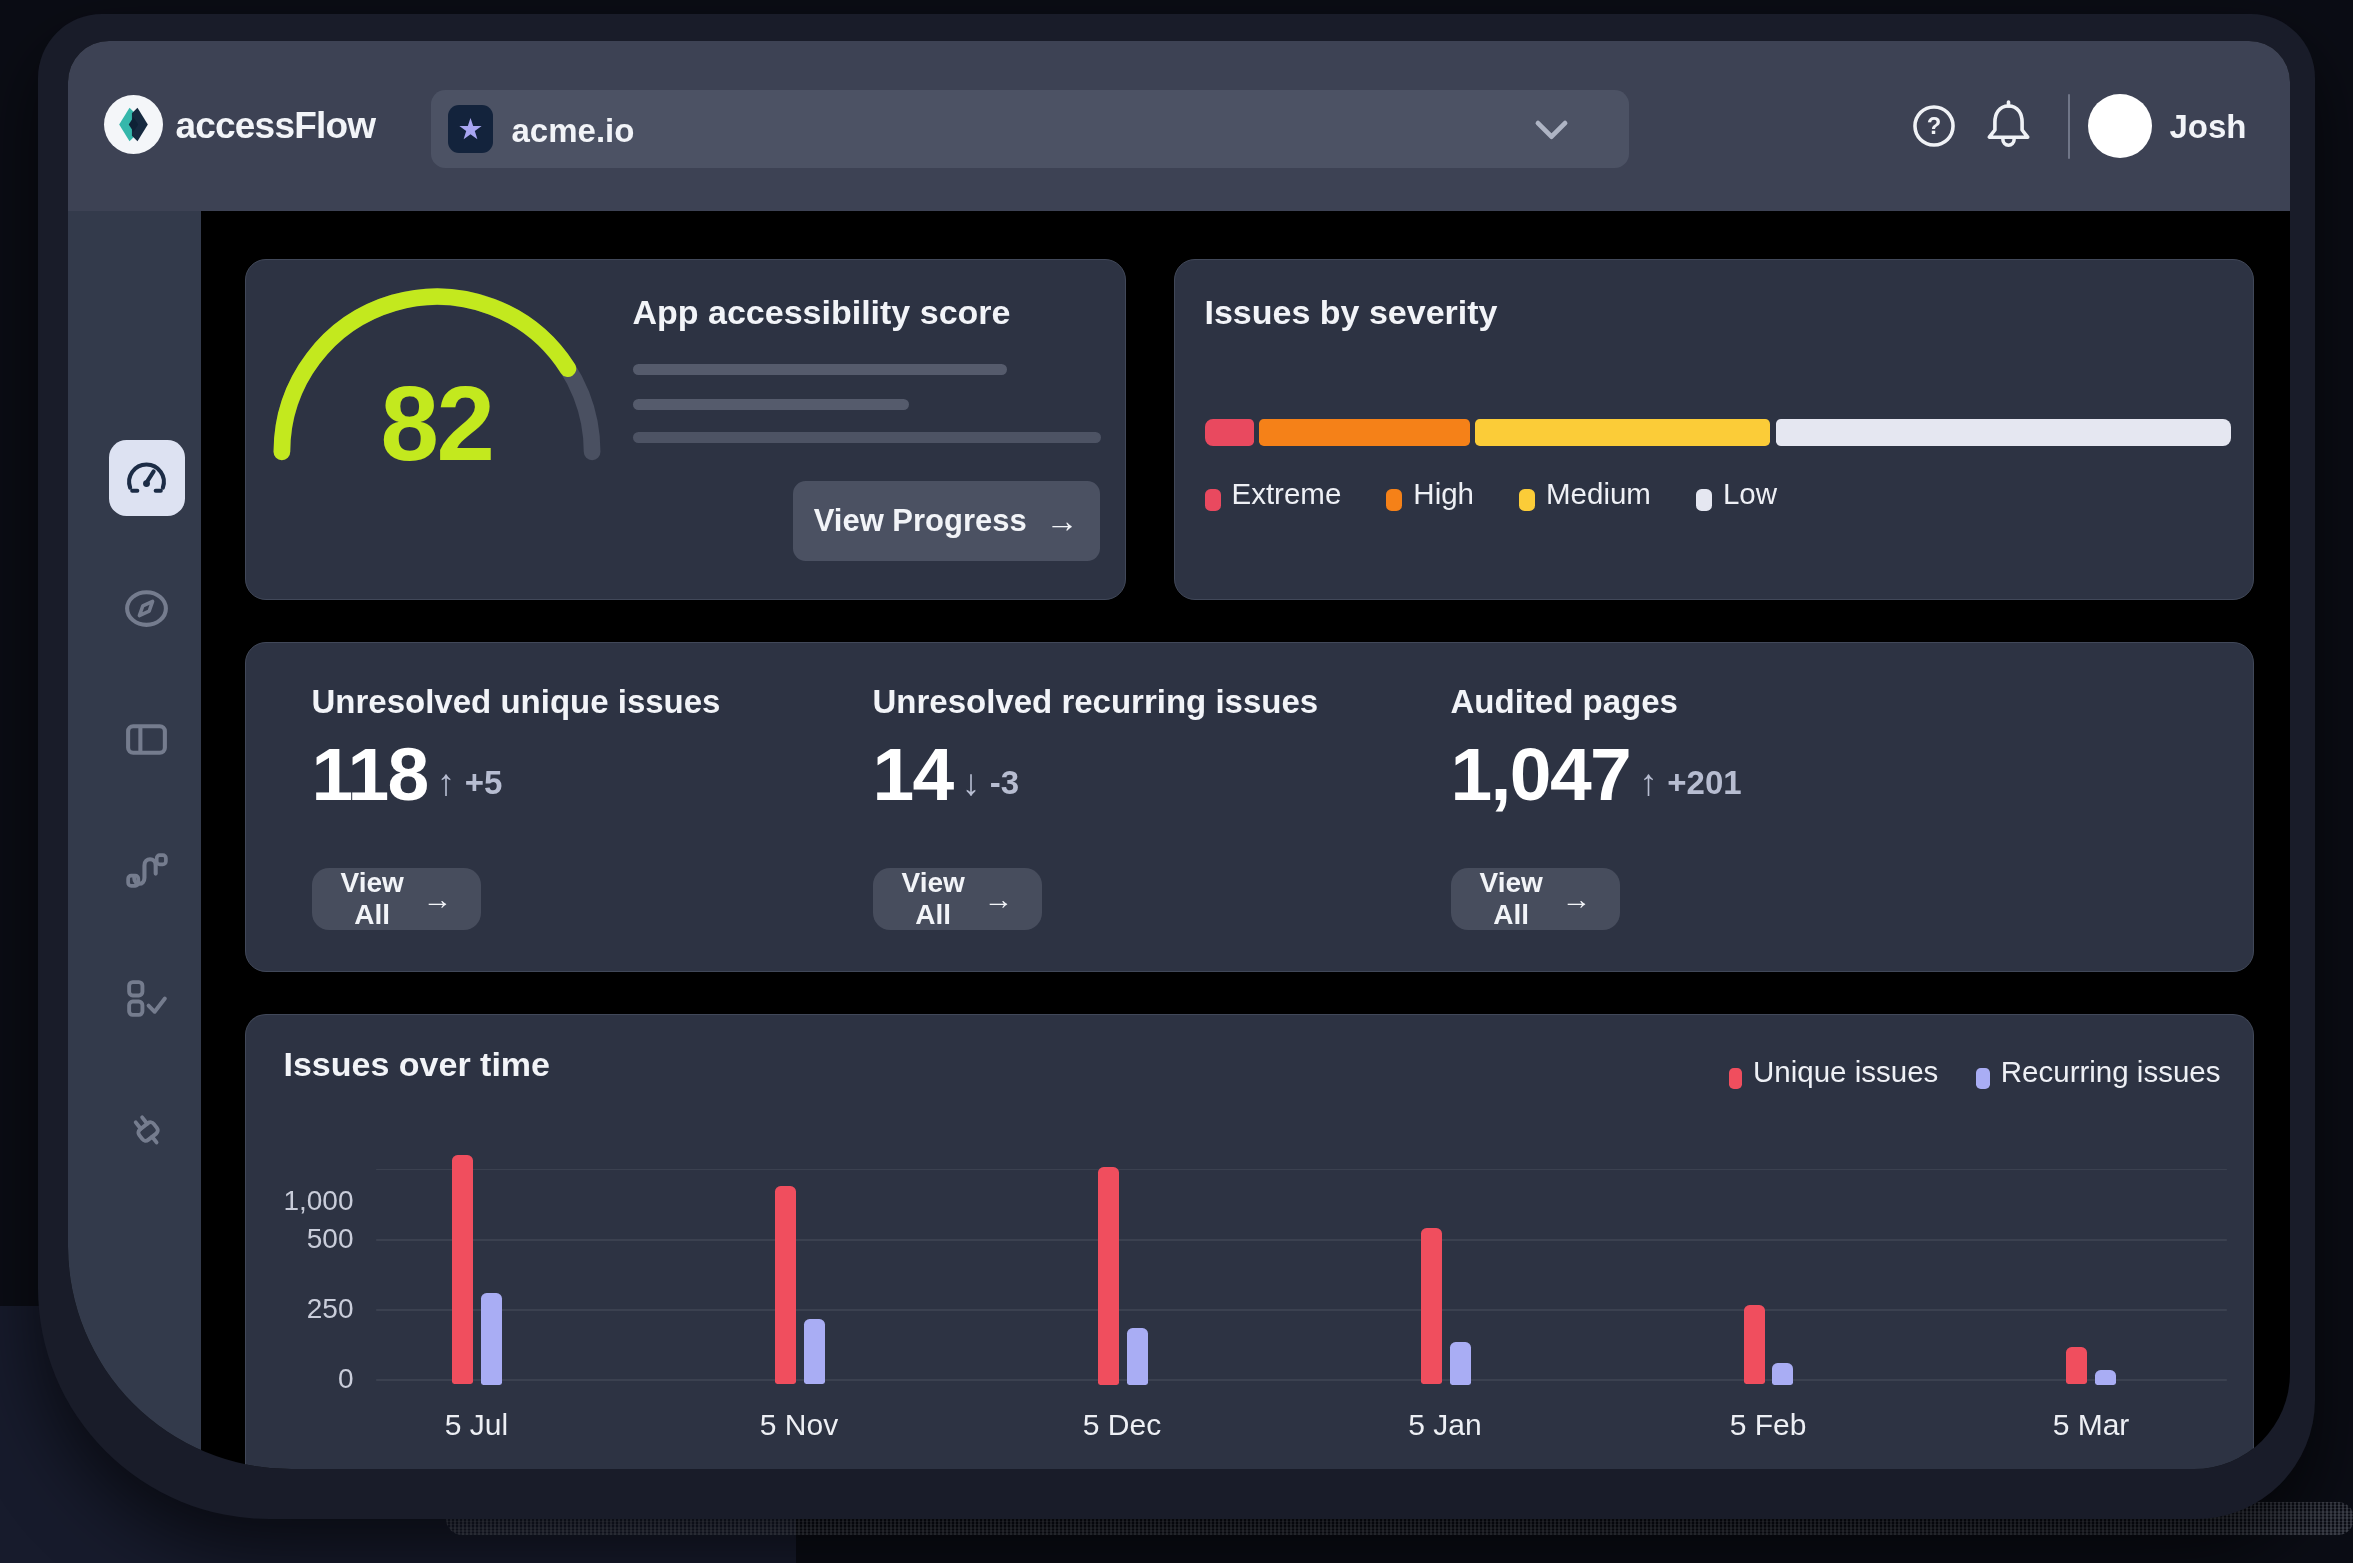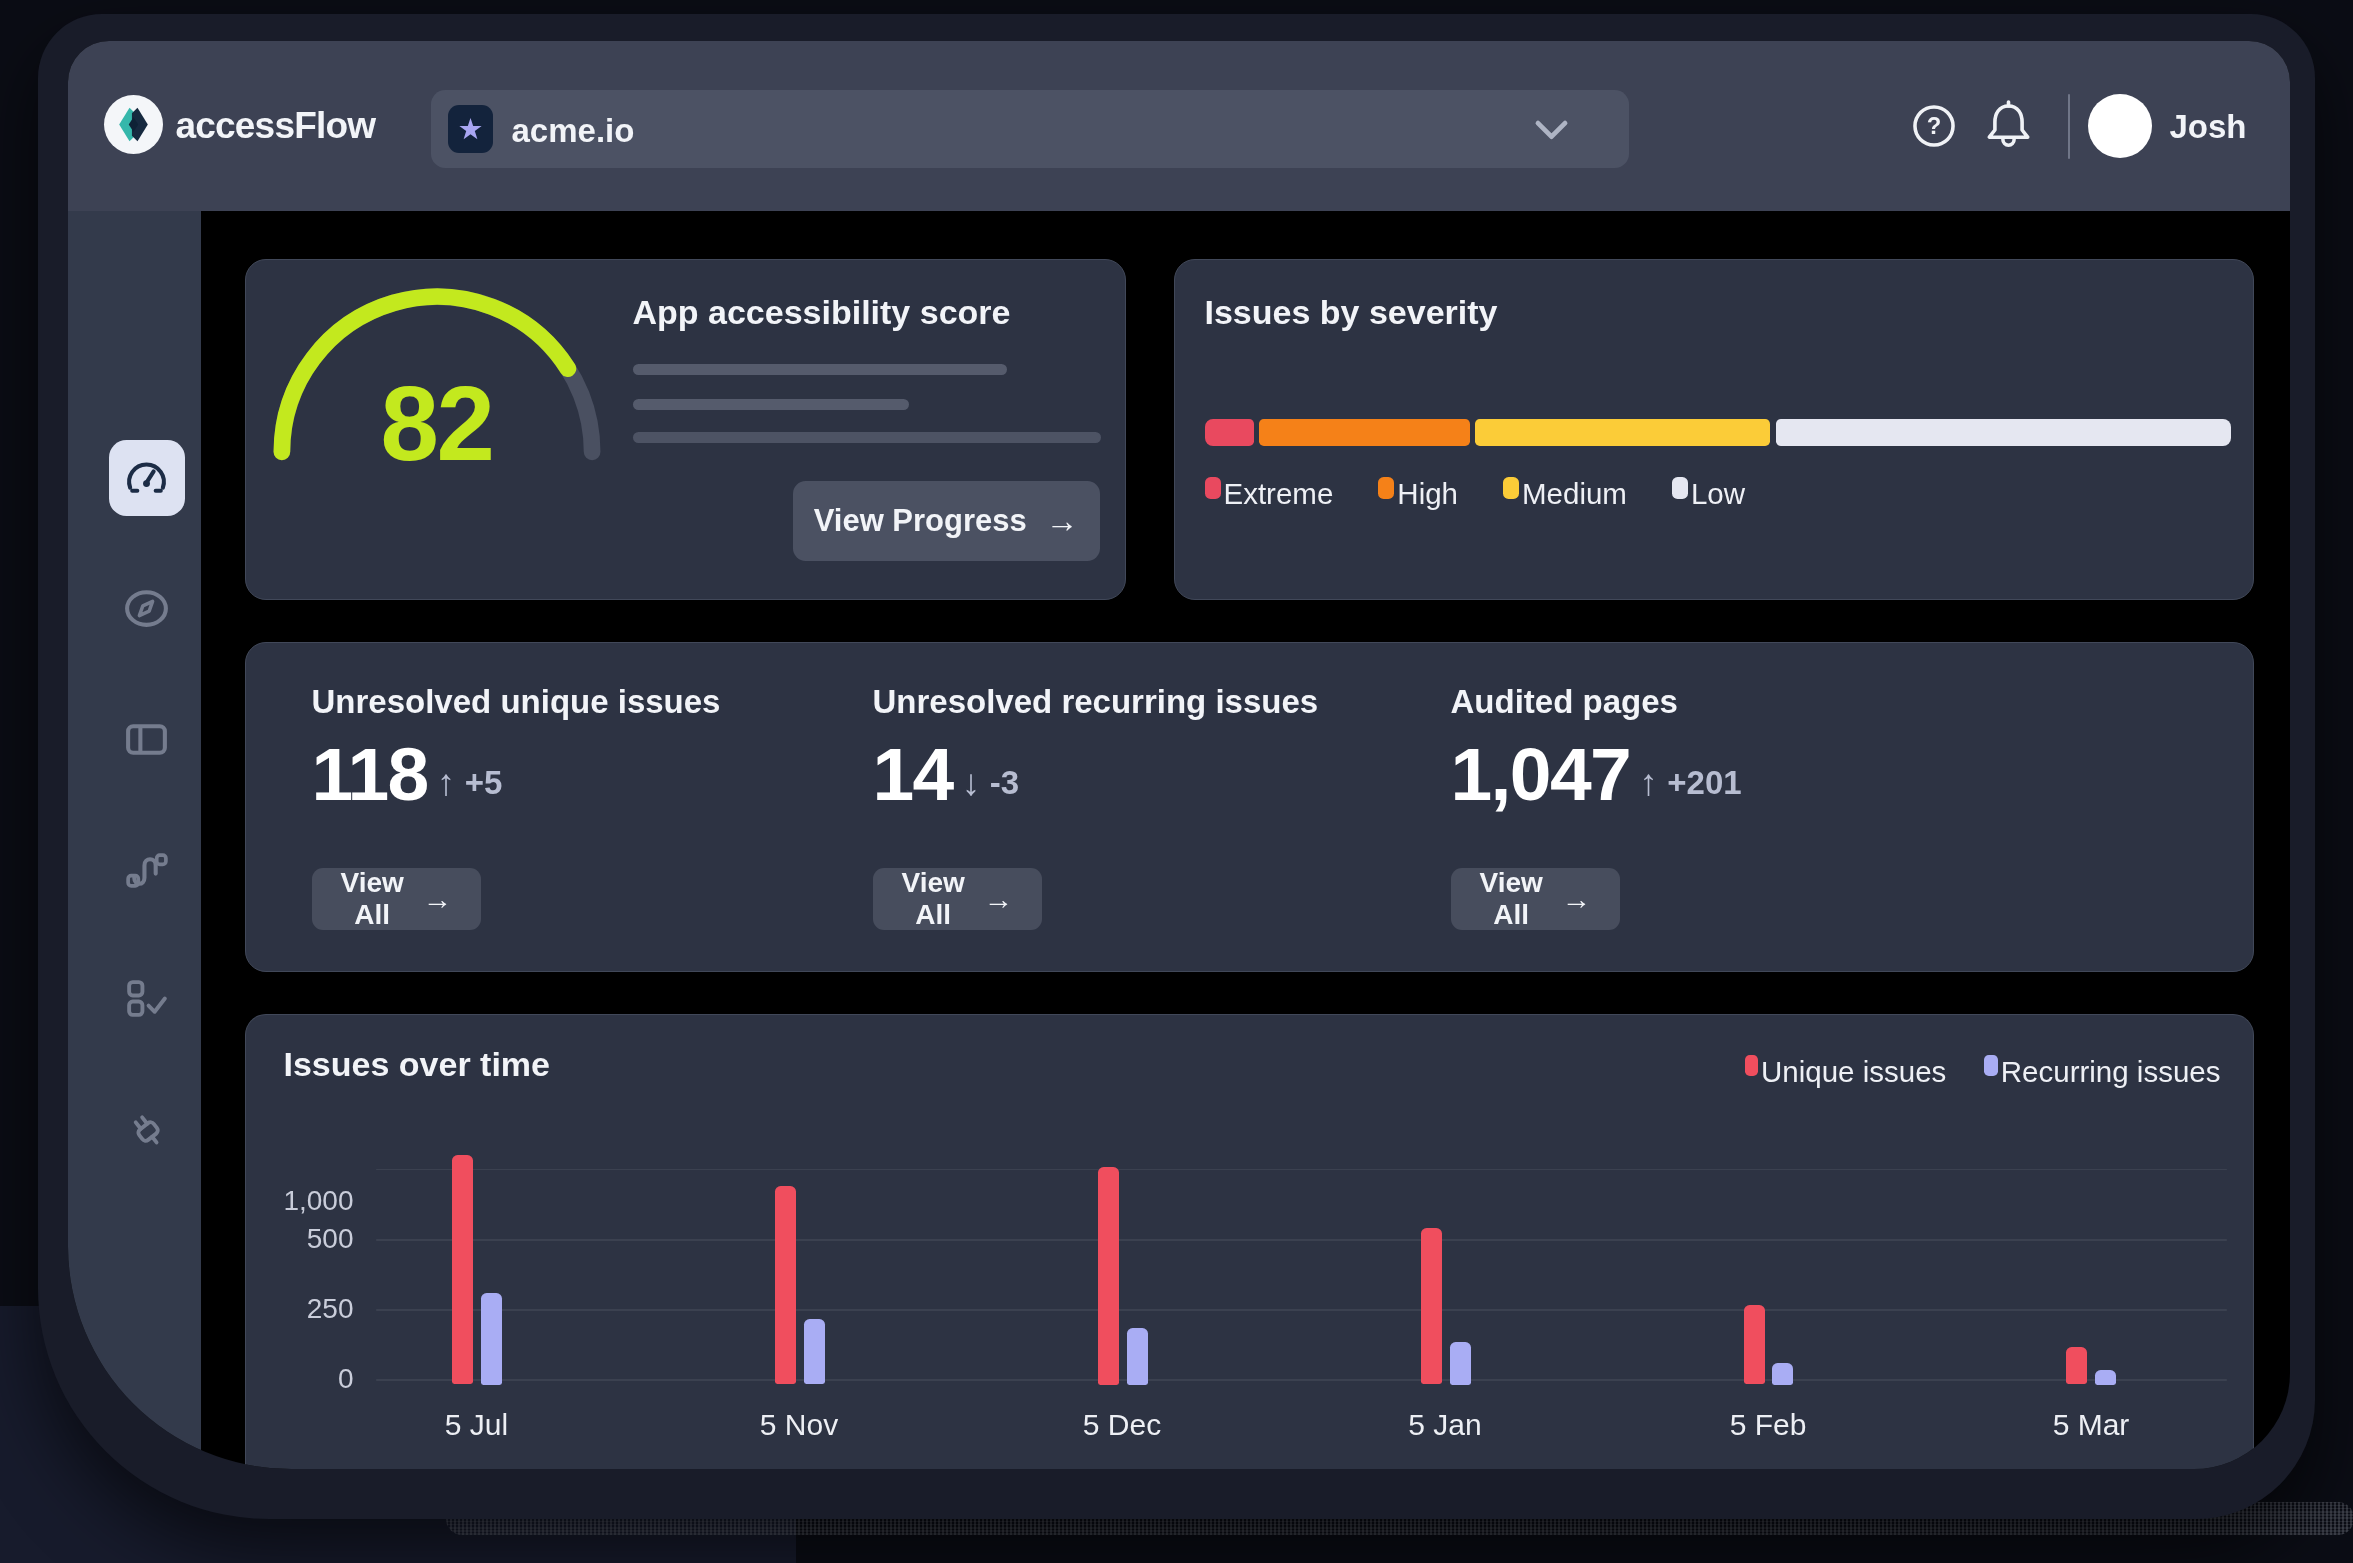--- a/index.html
+++ b/index.html
@@ -62,33 +62,33 @@
   #view-progress{ position:absolute; left:547px; top:221px; width:307px; height:80px; font-size:31px; }
   .btn .arrow{ font-size:1.05em; font-weight:400; }
   
   #severity-card{ left:1106px; top:218px; width:1080px; height:341px; }
   .sev-bar{ position:absolute; left:30px; top:159px; width:1026px; height:27px;
     display:flex; gap:5.6px; }
   .sev-seg{ height:100%; border-radius:4.8px; }
   .sev-seg:first-child{ border-radius:8px 4.8px 4.8px 8px; }
   .sev-seg:last-child{ border-radius:4.8px 8px 8px 4.8px; }
   .sev-legend{ position:absolute; left:30px; top:217px; display:flex; gap:45px; }
-  .legend-item{ display:flex; align-items:flex-start; gap:3px; }
+  .legend-item{ display:flex; align-items:flex-end; gap:11px; }
   .legend-swatch{ width:16px; height:22px; border-radius:5.6px; }
   .legend-label{ font-size:29.5px; color:#eef0f5; }
   
   #stats-card{ left:177px; top:601px; width:2009px; height:330px; }
   .stat-col{ position:absolute; top:0; height:100%; }
   .stat-label{ position:absolute; top:40px; font-size:33px; font-weight:600; color:#f2f4f8; white-space:nowrap; }
   .stat-value-row{ position:absolute; top:94px; display:flex; align-items:flex-end; gap:9px; }
   .stat-value{ font-size:75px; font-weight:700; color:#ffffff; letter-spacing:-1.6px; line-height:1; }
   .stat-delta{ display:flex; align-items:center; gap:9.6px; color:#b7bdd1; padding-bottom:8px; }
   .stat-delta .dir{ font-size:37px; font-weight:400; }
   .stat-delta .amt{ font-size:33px; font-weight:700; }
-  .view-all{ position:absolute; top:225px; height:62px; padding:12px 29px; font-size:28px; border-radius:11px; background:#474d5d; }
+  .view-all{ position:absolute; top:225px; height:62px; padding:12px 29px; font-size:28px; border-radius:17px; background:#474d5d; }
   
   #chart-card{ left:177px; top:973px; width:2009px; height:526px; border-bottom:none; }
   .chart-legend{ position:absolute; right:32px; top:40px; display:flex; gap:38px; }
   .chart-legend .legend-swatch{ width:13.5px; height:21px; border-radius:4.8px; }
   .plot{ position:absolute; left:130px; top:124px; width:1851px; height:247px; }
   .gridline{ position:absolute; left:0; width:100%; height:1.6px; background:#3b4150; border-radius:0.8px; }
   .ytick{ position:absolute; transform:translateX(-100%); left:-22px; font-size:28px; color:#c9cdda; }
   .bar{ position:absolute; width:21px; border-radius:5.6px 5.6px 2.4px 2.4px; }
   .xlabel{ position:absolute; top:269px; width:175px; text-align:center; font-size:30px; color:#edeff4; }
   

